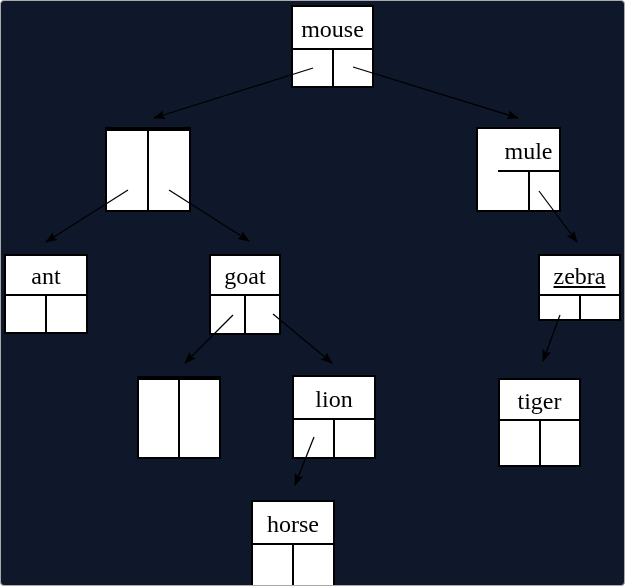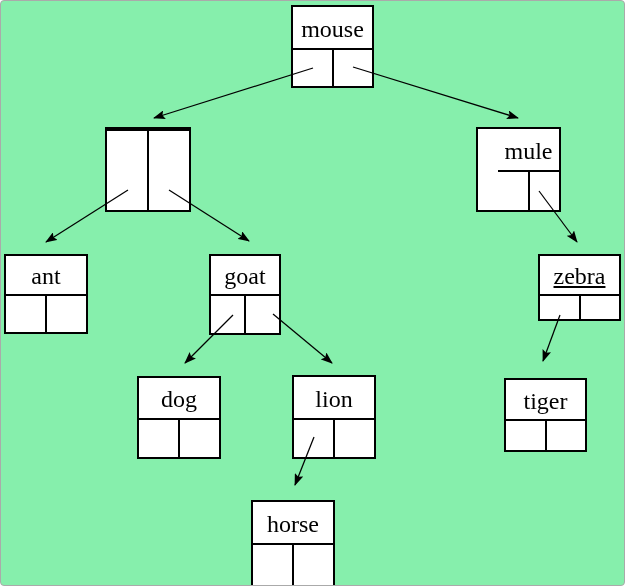--- a/index.html
+++ b/index.html
@@ -7,21 +7,21 @@
     padding: 0;
     font-family: "Liberation Serif", "DejaVu Serif", serif;
     background: #ffffff;
   }
   #canvas {
     position: relative;
     width: 623px;
     height: 584px;
     border: 1px solid #aaaaaa;
     border-radius: 4px;
-    background: #86efac;
+    background: #0f172a;
     overflow: hidden;
   }
   #edges {
     position: absolute;
     left: 0;
     top: 0;
     width: 625px;
     height: 586px;
     pointer-events: none;
   }
@@ -96,34 +96,33 @@
         </div>
       </div>
       <div class="node" style="left: 537px; top: 253px; width: 83px; height: 67px; text-decoration: underline;">
         <div class="node-label" style="height: 38px; flex: 0 0 auto;">zebra</div>
         <div class="node-cells">
           <div class="node-cell left"></div>
           <div class="node-cell right"></div>
         </div>
       </div>
       <div class="node" style="left: 136px; top: 375px; width: 84px; height: 83px;">
-        <div class="node-label" style="height: 40px; flex: 0 0 auto;">dog</div>
         <div class="node-cells">
           <div class="node-cell left"></div>
           <div class="node-cell right"></div>
         </div>
       </div>
       <div class="node" style="left: 291px; top: 374px; width: 84px; height: 84px;">
         <div class="node-label" style="height: 41px; flex: 0 0 auto;">lion</div>
         <div class="node-cells">
           <div class="node-cell left"></div>
           <div class="node-cell right"></div>
         </div>
       </div>
-      <div class="node" style="left: 497px; top: 377px; width: 83px; height: 74px; margin-left: 6px;">
+      <div class="node" style="left: 497px; top: 377px; width: 83px; height: 89px;">
         <div class="node-label" style="height: 39px; flex: 0 0 auto;">tiger</div>
         <div class="node-cells">
           <div class="node-cell left"></div>
           <div class="node-cell right"></div>
         </div>
       </div>
       <div class="node" style="left: 250px; top: 499px; width: 84px; height: 92px;">
         <div class="node-label" style="height: 41px; flex: 0 0 auto;">horse</div>
         <div class="node-cells">
           <div class="node-cell left"></div>

